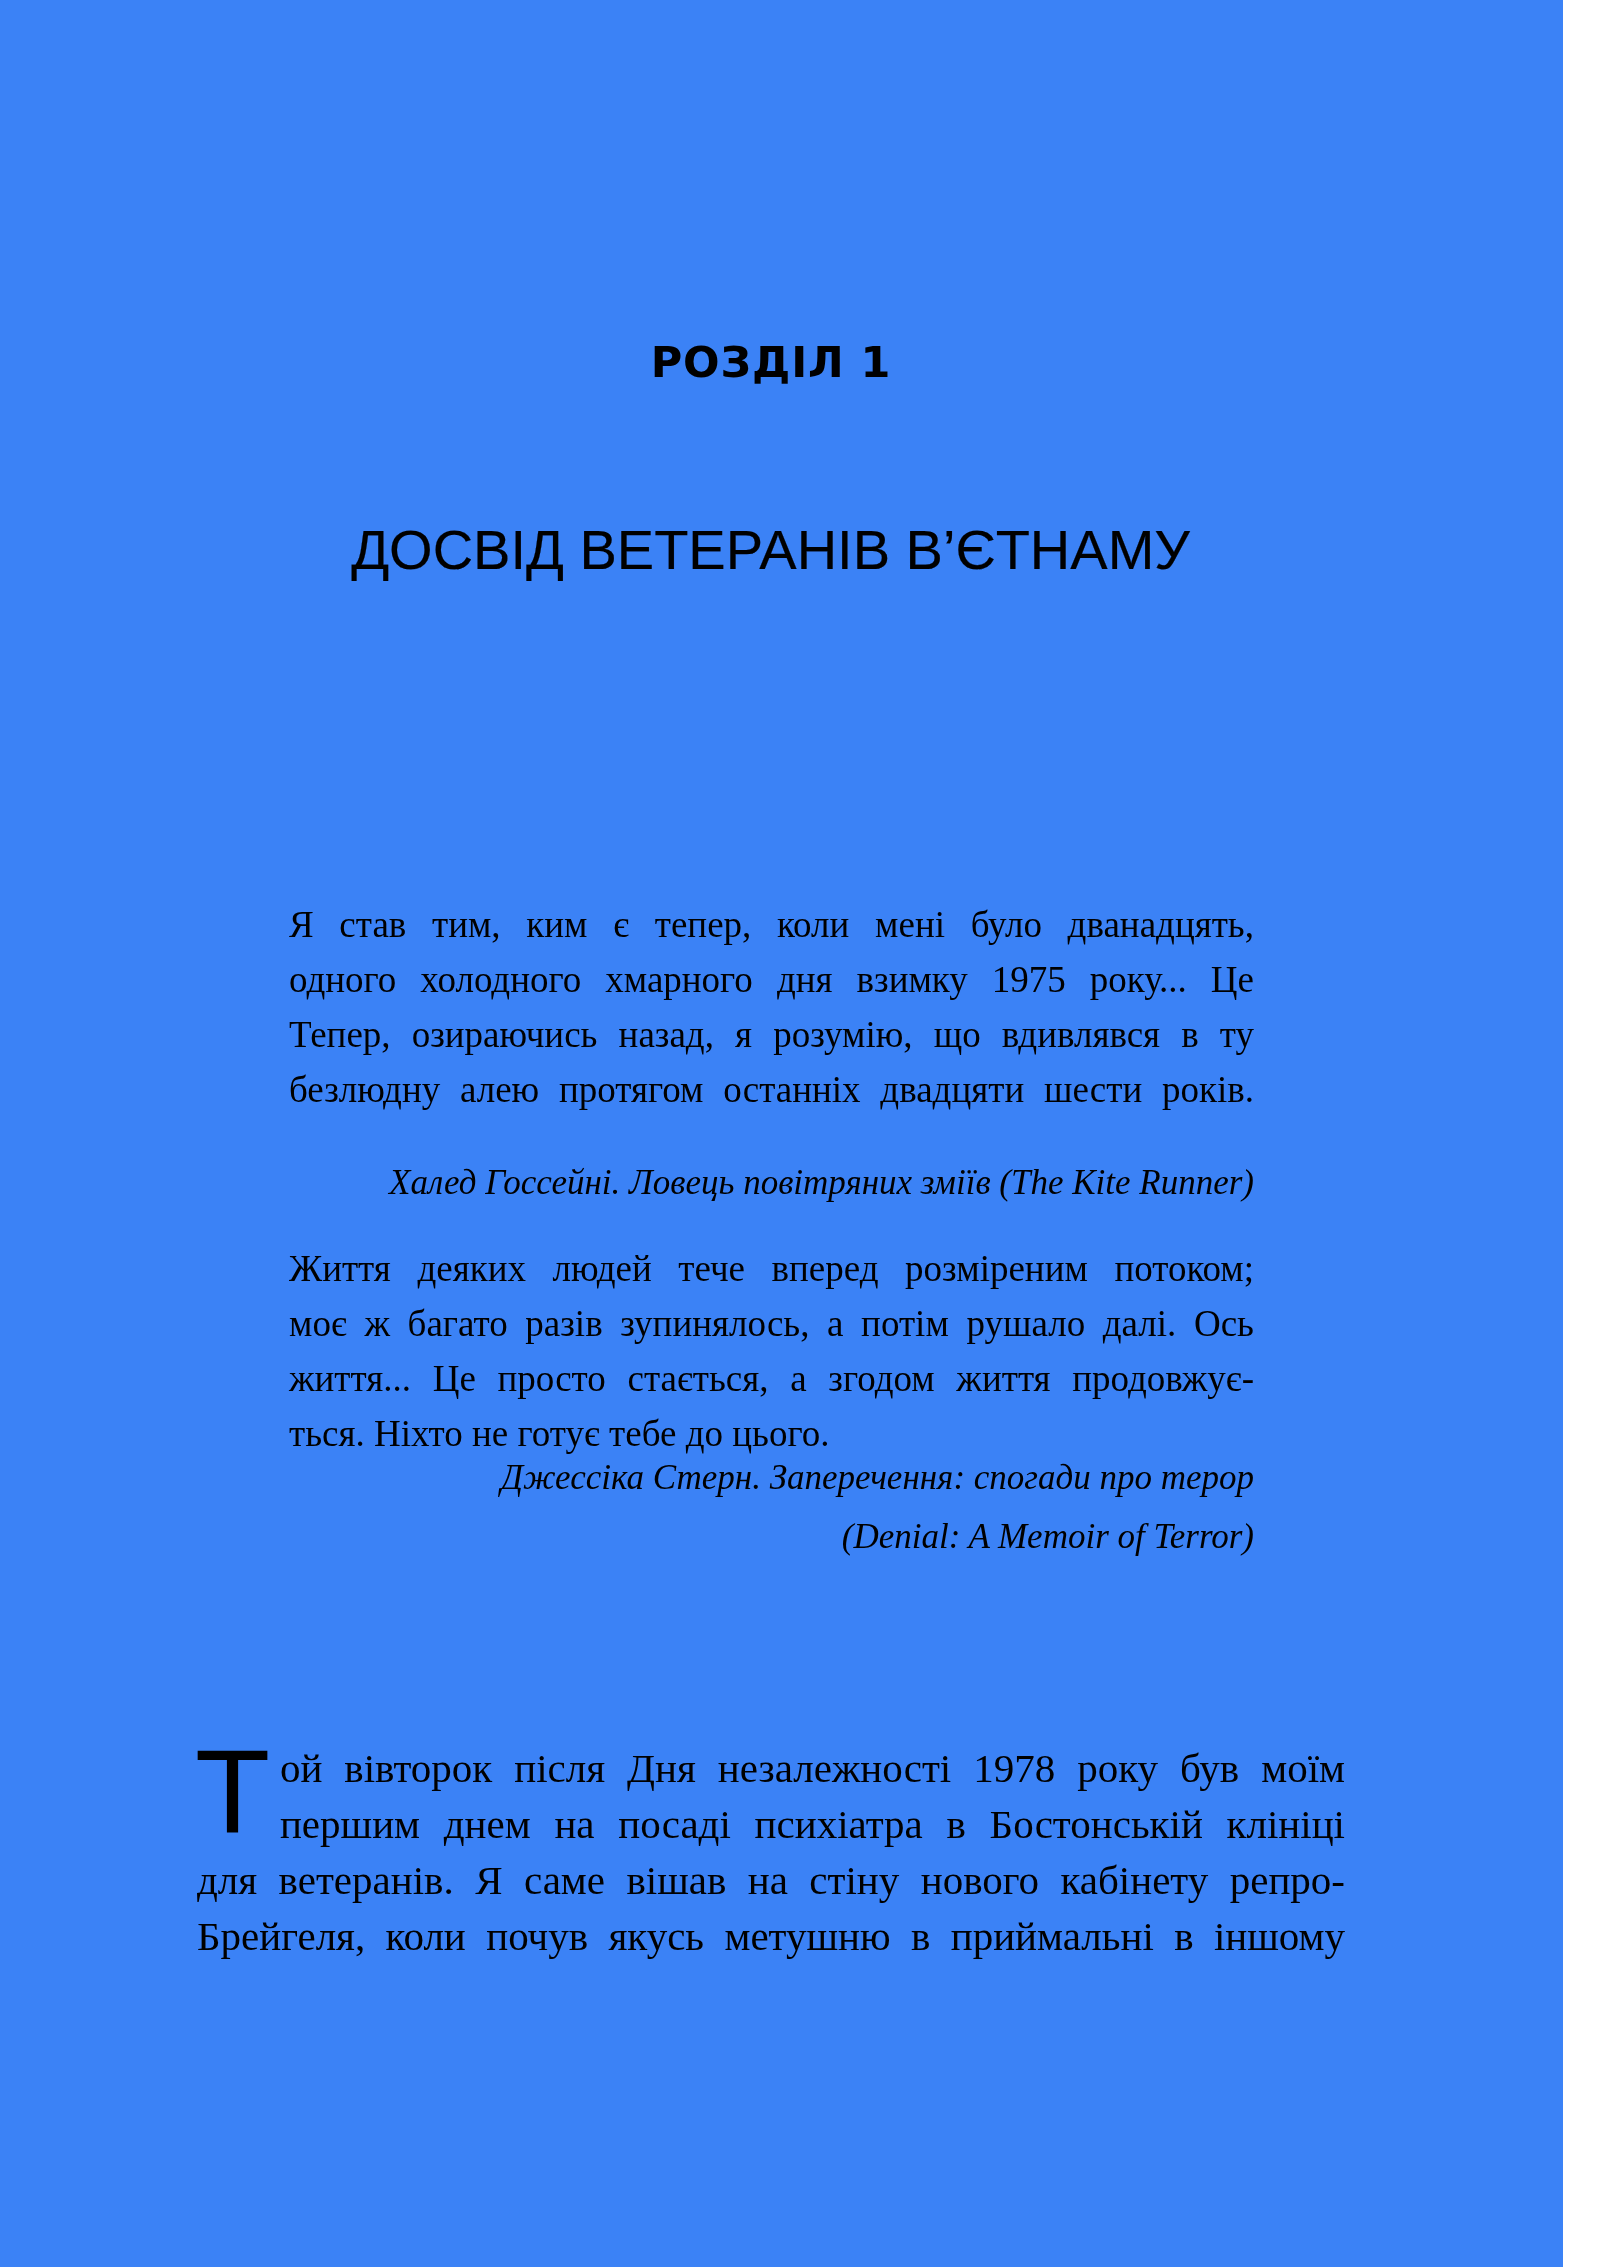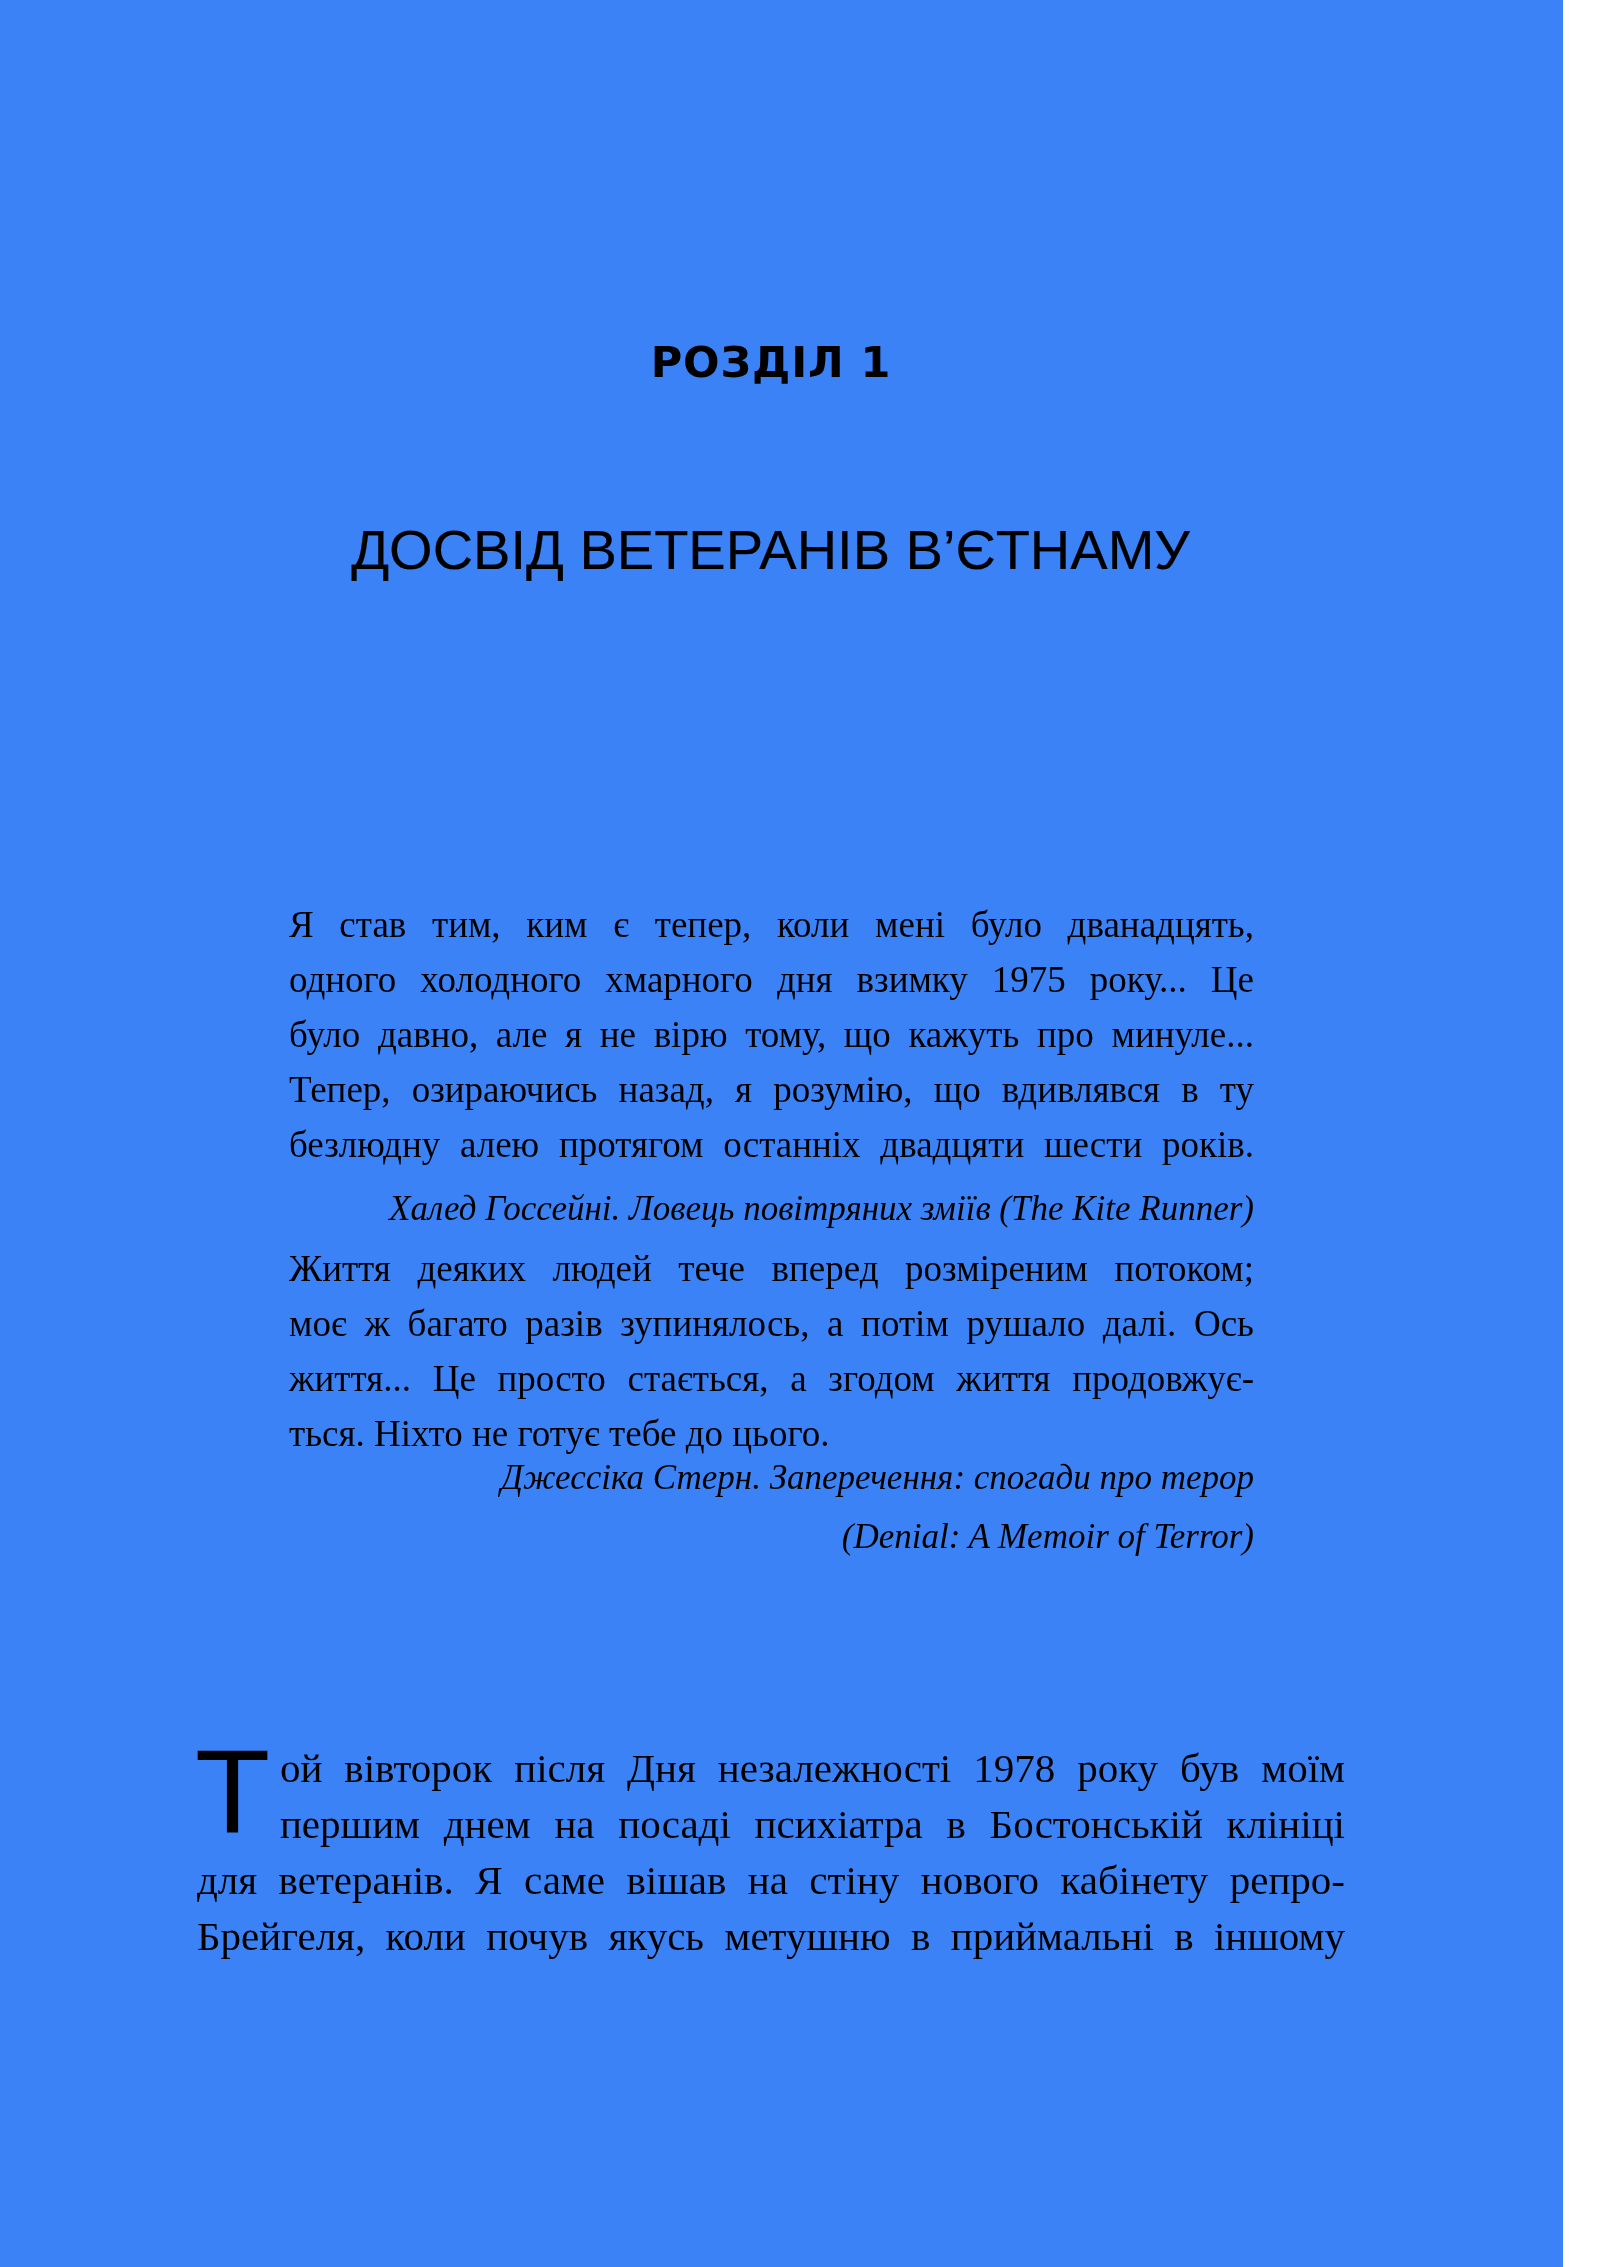--- a/index.html
+++ b/index.html
@@ -60,21 +60,21 @@
   .ln.j { text-align-last: justify; }
   .attribution {
     position: absolute;
     left: 289px;
     width: 965px;
     text-align: right;
     font-family: "Liberation Serif", "DejaVu Serif", serif;
     font-style: italic;
     font-size: 35px;
   }
-  .attr-1 { top: 1186px; line-height: 45px; }
+  .attr-1 { top: 1160px; line-height: 45px; }
   .attr-2 { top: 1448px; line-height: 59px; }
   
   .body-par {
     position: absolute;
     left: 197px;
     width: 1148px;
     top: 1740px;
     font-family: "Liberation Serif", "DejaVu Serif", serif;
     font-size: 41px;
     line-height: 56px;
@@ -94,21 +94,20 @@
 
 <div class="page">
 
   <div class="chapter-label">РОЗДІЛ 1</div>
 
   <h1 class="chapter-title">ДОСВІД ВЕТЕРАНІВ В’ЄТНАМУ</h1>
 
   <section class="epigraph ep-1">
     <div class="ln j">Я став тим, ким є тепер, коли мені було дванадцять,</div>
     <div class="ln j">одного холодного хмарного дня взимку 1975 року... Це</div>
-    <div class="ln j">було давно, але я не вірю тому, що кажуть про минуле...</div>
     <div class="ln j">Тепер, озираючись назад, я розумію, що вдивлявся в ту</div>
     <div class="ln j">безлюдну алею протягом останніх двадцяти шести років.</div>
   </section>
 
   <div class="attribution attr-1">
     <div>Халед Госсейні. Ловець повітряних зміїв (The Kite Runner)</div>
   </div>
 
   <section class="epigraph ep-2">
     <div class="ln j">Життя деяких людей тече вперед розміреним потоком;</div>

